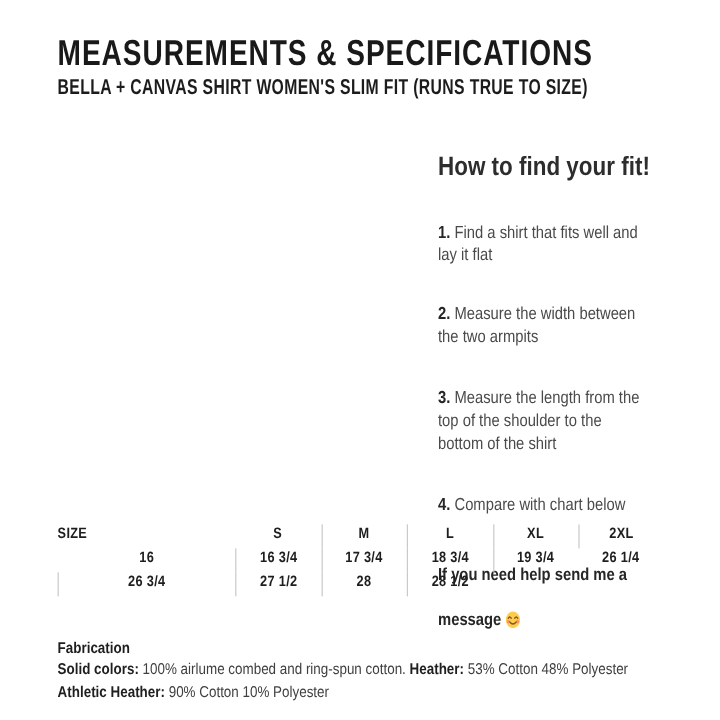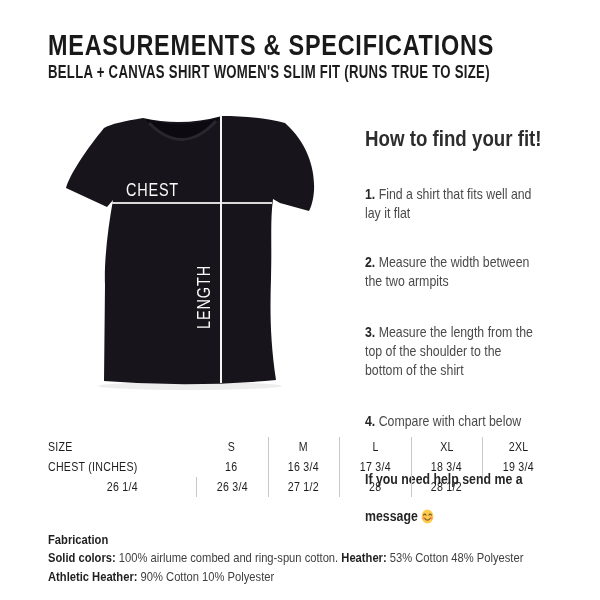--- a/index.html
+++ b/index.html
@@ -32,21 +32,21 @@
   .step { font-size:14.5px; line-height:1.32; color:#4a4a4a; margin-bottom:10px; white-space:pre-line; }
   .step + .step { margin-bottom:13px; }
   .step .num { font-weight:700; color:#262626; }
   .closing { margin-top:17px; font-size:14.5px; font-weight:700; color:#262626; line-height:1.38; white-space:pre-line; }
   .emoji { display:inline-block; vertical-align:-3px; margin-left:4px; }
   
   .size-table {
     position:absolute; left:48px; top:437px;
     display:grid; grid-template-columns:148px repeat(5, 71.5px); grid-auto-rows:20px;
   }
-  .cell { display:flex; align-items:center; height:100%; font-size:12.5px; font-weight:400;
+  .cell { display:flex; height:100%; font-size:12.5px; font-weight:700;
           letter-spacing:0.3px; color:#1e1e1e; }
   .cell.lab { justify-content:flex-start; }
   .cell.val { justify-content:center; }
   .cell.bl { border-left:1px solid #c9c9c9; }
   .sqL { display:inline-block; transform:scaleX(0.85); transform-origin:0 50%; white-space:nowrap; }
   .sqC { display:inline-block; transform:scaleX(0.85); transform-origin:50% 50%; white-space:nowrap; }
   
   .fab {
     position:absolute; left:48px; top:531px; width:630px;
     font-size:13px; line-height:1.42; color:#3f3f3f;
@@ -55,46 +55,20 @@
   .fab .b { font-weight:700; color:#1f1f1f; }
 </style>
 </head>
 <body>
 
 <div class="canvas">
 
   <div class="title">MEASUREMENTS &amp; SPECIFICATIONS</div>
   <div class="subtitle">BELLA + CANVAS SHIRT WOMEN'S SLIM FIT (RUNS TRUE TO SIZE)</div>
 
-  <div class="shirt">
-    <svg viewBox="0 0 258 282" width="258" height="282">
-      <ellipse cx="126" cy="276" rx="92" ry="4" fill="#000000" opacity="0.07"></ellipse>
-      <path d="M 79,8
-               C 60,11 47,14 40,18
-               C 22,40 6,64 2,78
-               L 43,97
-               L 49,90
-               C 44,118 40,150 41,175
-               L 40,271
-               Q 126,278 212,270
-               C 206,230 206,200 207,168
-               C 208,130 206,112 209,89
-               L 216,93
-               L 245,101
-               C 254,84 254,42 221,13
-               C 204,8 180,6 158,6
-               Q 118,17 79,8 Z" fill="#17141b"></path>
-      <path d="M 81,9 Q 119,20 156,7 Q 119,54 81,9 Z" fill="#0c0a10"></path>
-      <path d="M 85,13 Q 119,47 152,11" stroke="#2a2630" stroke-width="3" fill="none"></path>
-      <line x1="48" y1="93" x2="208" y2="93" stroke-width="2" stroke="#d9d9d9"></line>
-      <line x1="157" y1="5" x2="157" y2="273" stroke-width="2" stroke="#f5f5f5"></line>
-      <text x="62" y="86" font-size="18" letter-spacing="1" textLength="53" lengthAdjust="spacingAndGlyphs" fill="#fafafa">CHEST</text>
-      <text transform="rotate(-90 146 187)" x="146" y="187" text-anchor="middle" font-size="18" letter-spacing="1" textLength="64" lengthAdjust="spacingAndGlyphs" fill="#fafafa">LENGTH</text>
-    </svg>
-  </div>
 
   <section class="fit-guide">
     <h2>How to find your fit!</h2>
     <div class="step">
       <span class="num">1.</span> <span>Find a shirt that fits well and
 lay it flat</span>
     </div>
     <div class="step">
       <span class="num">2.</span> <span>Measure the width between
 the two armpits</span>
@@ -135,23 +109,20 @@
     <div class="cell val bl">
         <span class="sqC">L</span>
       </div>
     <div class="cell val bl">
         <span class="sqC">XL</span>
       </div>
     <div class="cell val bl">
         <span class="sqC">2XL</span>
       </div>
 
-    <div class="cell lab">
-        <span class="sqL">CHEST (INCHES)</span>
-      </div>
     <div class="cell val">
         <span class="sqC">16</span>
       </div>
     <div class="cell val bl">
         <span class="sqC">16 3/4</span>
       </div>
     <div class="cell val bl">
         <span class="sqC">17 3/4</span>
       </div>
     <div class="cell val bl">

